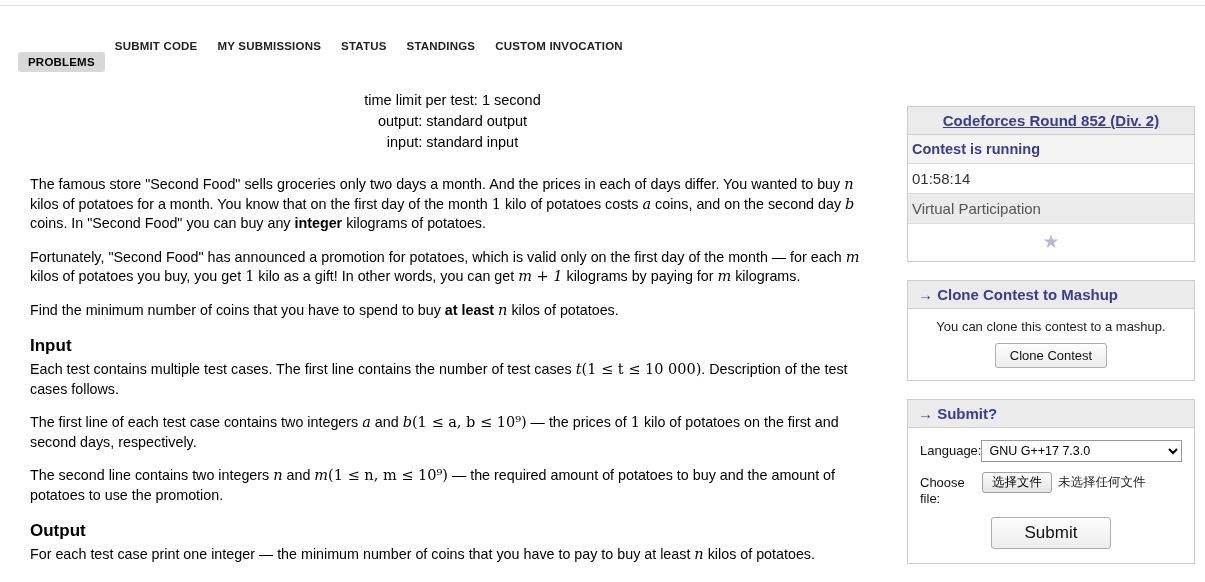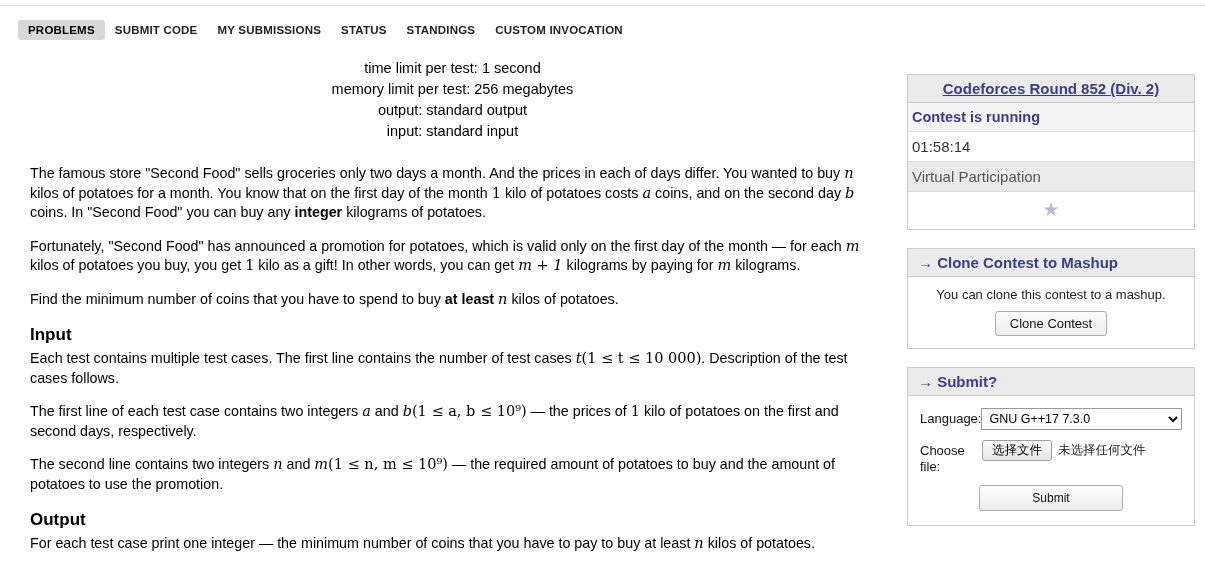--- a/index.html
+++ b/index.html
@@ -35,20 +35,21 @@
     text-transform: uppercase;
     padding: 4px 10px;
     text-decoration: none;
     cursor: pointer;
     white-space: nowrap;
   }
   .nav-item.active {
     background: #d8d8d8;
     border-radius: 3px;
     color: #000;
+    margin-top: 32px;
   }
   .layout {
     display: flex;
     align-items: flex-start;
     padding: 0;
   }
   .content {
     width: 895px;
     padding-left: 10px;
     padding-top: 18px;
@@ -207,23 +208,23 @@
   }
   .file-name {
     font-size: 12.5px;
     color: #222;
   }
   .submit-btn-wrap {
     text-align: center;
     margin-top: 6px;
   }
   .submit-btn {
-    width: 144px;
+    width: 120px;
     padding: 5px 0;
-    font-size: 12px;
+    font-size: 17px;
   }
 </style>
 </head>
 <body>
 
 <div class="topbar"></div>
 
 <div class="navbar">
   <a class="nav-item active">PROBLEMS</a>
   <a class="nav-item">SUBMIT CODE</a>
@@ -232,21 +233,20 @@
   <a class="nav-item">STANDINGS</a>
   <a class="nav-item">CUSTOM INVOCATION</a>
 </div>
 
 <div class="layout">
 
   <div class="content">
 
     <div class="limits">
       <div>time limit per test: 1 second</div>
-      <div>memory limit per test: 256 megabytes</div>
       <div>output: standard output</div>
       <div>input: standard input</div>
     </div>
 
     <div class="statement">
       <p><span>The famous store "Second Food" sells groceries only two days a month. And the prices in each of days differ. You wanted to buy </span><span class="math">n</span><span> kilos of potatoes for a month. You know that on the first day of the month </span><span class="mathn">1</span><span> kilo of potatoes costs </span><span class="math">a</span><span> coins, and on the second day </span><span class="math">b</span><span> coins. In "Second Food" you can buy any </span><b>integer</b><span> kilograms of potatoes.</span></p>
 
       <p><span>Fortunately, "Second Food" has announced a promotion for potatoes, which is valid only on the first day of the month — for each </span><span class="math">m</span><span> kilos of potatoes you buy, you get </span><span class="mathn">1</span><span> kilo as a gift! In other words, you can get </span><span class="math">m + 1</span><span> kilograms by paying for </span><span class="math">m</span><span> kilograms.</span></p>
 
       <p><span>Find the minimum number of coins that you have to spend to buy </span><b>at least </b><span class="math">n</span><span> kilos of potatoes.</span></p>

